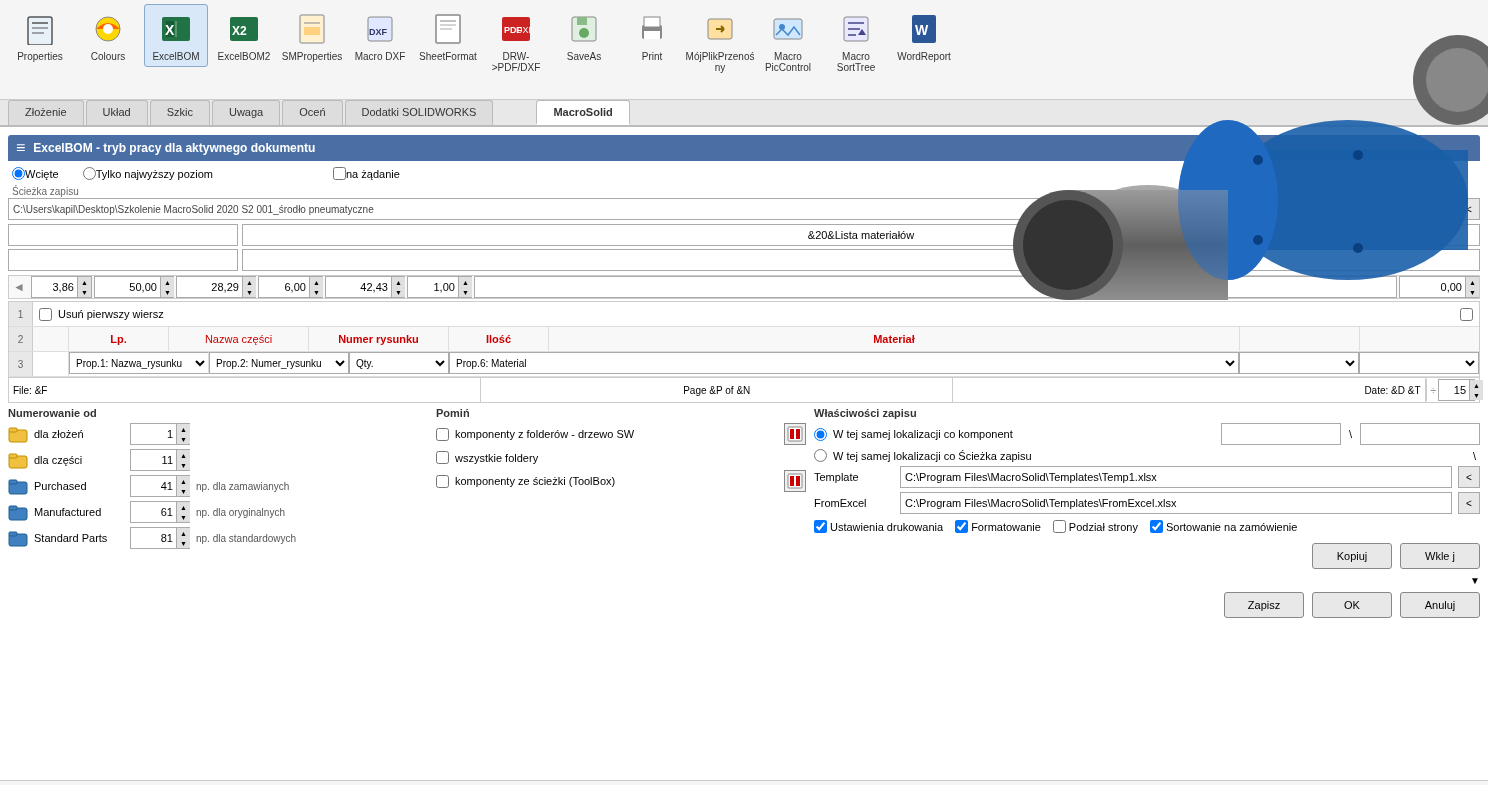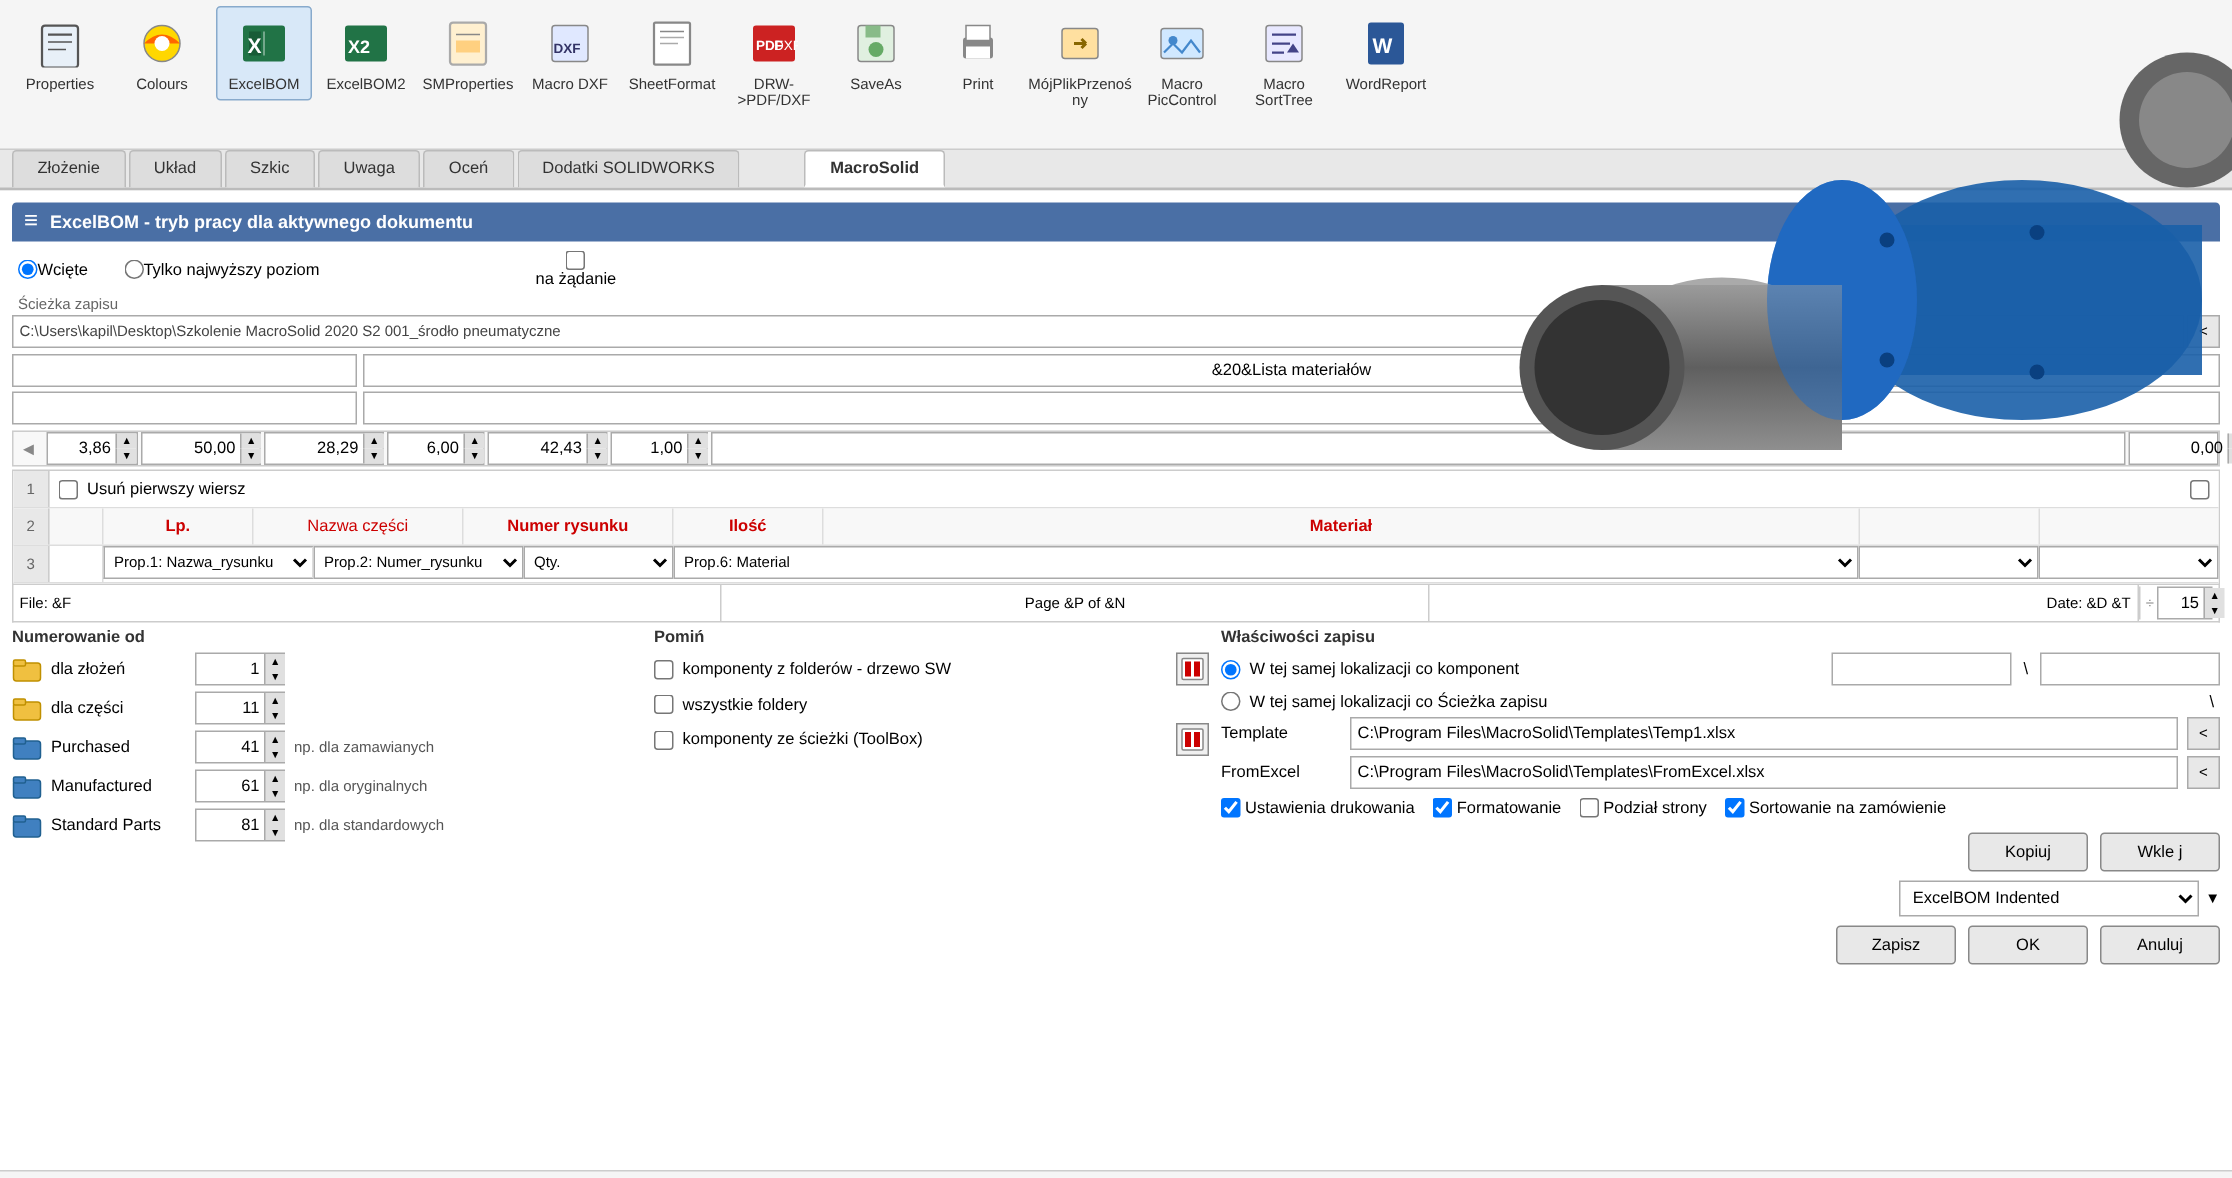--- a/index.html
+++ b/index.html
@@ -279,21 +279,21 @@
 
   <div class="options-row">
     <div class="option-item">
       <input type="radio" name="mode" checked="" id="wciete" style="">
       <label for="wciete">Wcięte</label>
     </div>
     <div class="option-item">
       <input type="radio" name="mode" id="najw" style="">
       <label for="najw">Tylko najwyższy poziom</label>
     </div>
-    <div class="option-item" style="margin-left: 120px; flex-direction: column;">
+    <div class="option-item" style="margin-left: 96px;">
       <input type="checkbox" id="zadanie" style="">
       <label for="zadanie">na żądanie</label>
     </div>
   </div>
 
   <div style="font-size:10px;color:#666;margin-left:4px;margin-bottom:1px;">Ścieżka zapisu</div>
   <div class="path-row">
     <input class="path-input" type="text" style="font-size: 10px; color: rgb(68, 68, 68);" value="C:\Users\kapil\Desktop\Szkolenie MacroSolid 2020 S2 001_środło pneumatyczne">
     <button class="path-btn">&lt;</button>
   </div>
@@ -347,21 +347,21 @@
     <div class="spin-container" style="width:65px;">
       <input class="spin-input" type="text" value="1,00" style="width: 50px;">
       <div class="spin-btns">
           <button class="spin-btn">▲</button>
           <button class="spin-btn">▼</button>
         </div>
     </div>
     <div class="spin-container" style="flex:1;min-width:80px;">
       <input class="spin-input" type="text" value="" style="width: 100%;">
       </div>
-    <div class="spin-container" style="width:60px;">
+    <div class="spin-container" style="width:80px;">
       <input class="spin-input" type="text" value="0,00" style="width: 65px;">
       <div class="spin-btns">
           <button class="spin-btn">▲</button>
           <button class="spin-btn">▼</button>
         </div>
     </div>
   </div>
 
   <div style="border:1px solid #ccc;">
 
@@ -587,23 +587,20 @@
           <input type="checkbox" id="cs" checked="" style="">
           <label for="cs">Sortowanie na zamówienie</label>
         </div>
       </div>
 
       <div class="btn-row">
         <button class="btn">Kopiuj</button>
         <button class="btn">Wkle j</button>
       </div>
       <div class="dropdown-row">
-        <select class="dropdown-select">
-          <option>ExcelBOM Indented</option>
-        </select>
         <span style="font-size:10px;">▼</span>
       </div>
       <div class="btn-row" style="margin-top:6px;">
         <button class="btn">Zapisz</button>
         <button class="btn">OK</button>
         <button class="btn">Anuluj</button>
       </div>
     </div>
   </div>
 </div>

